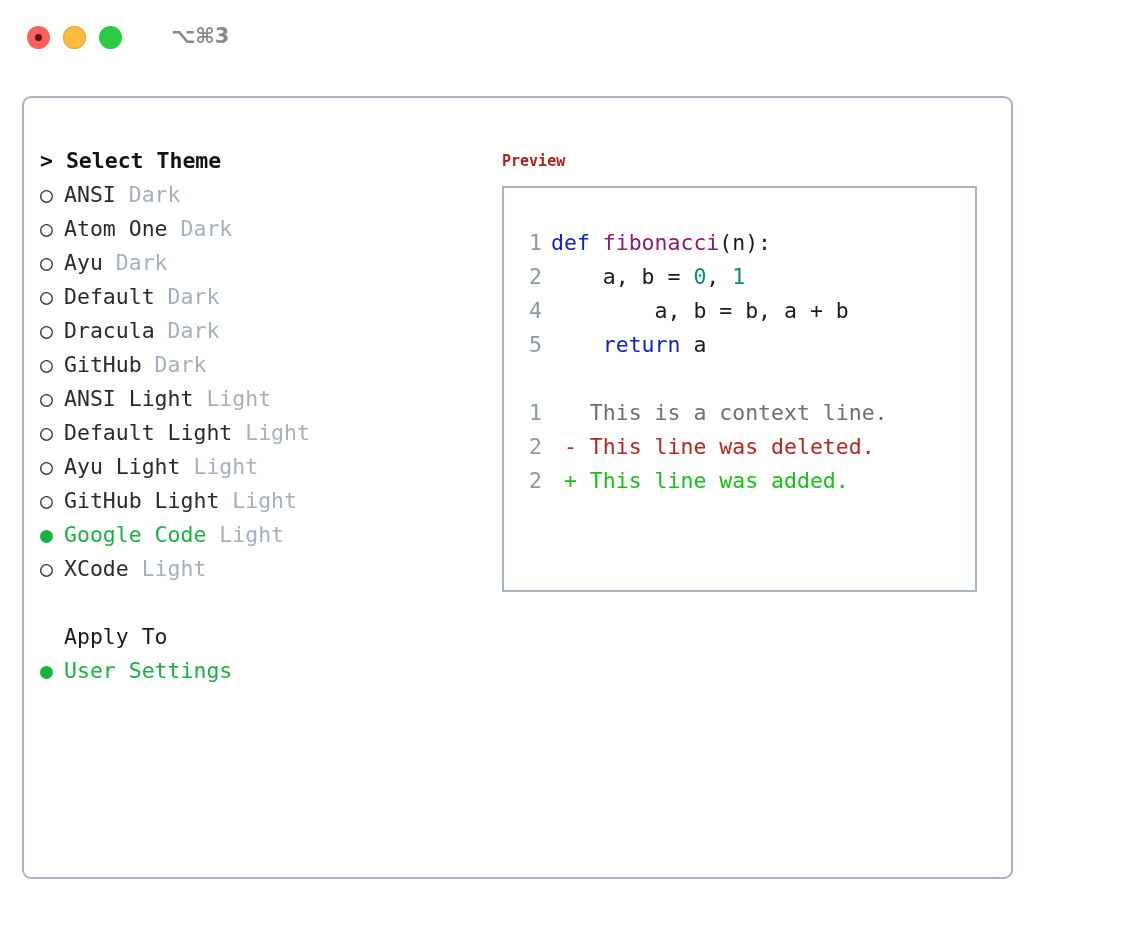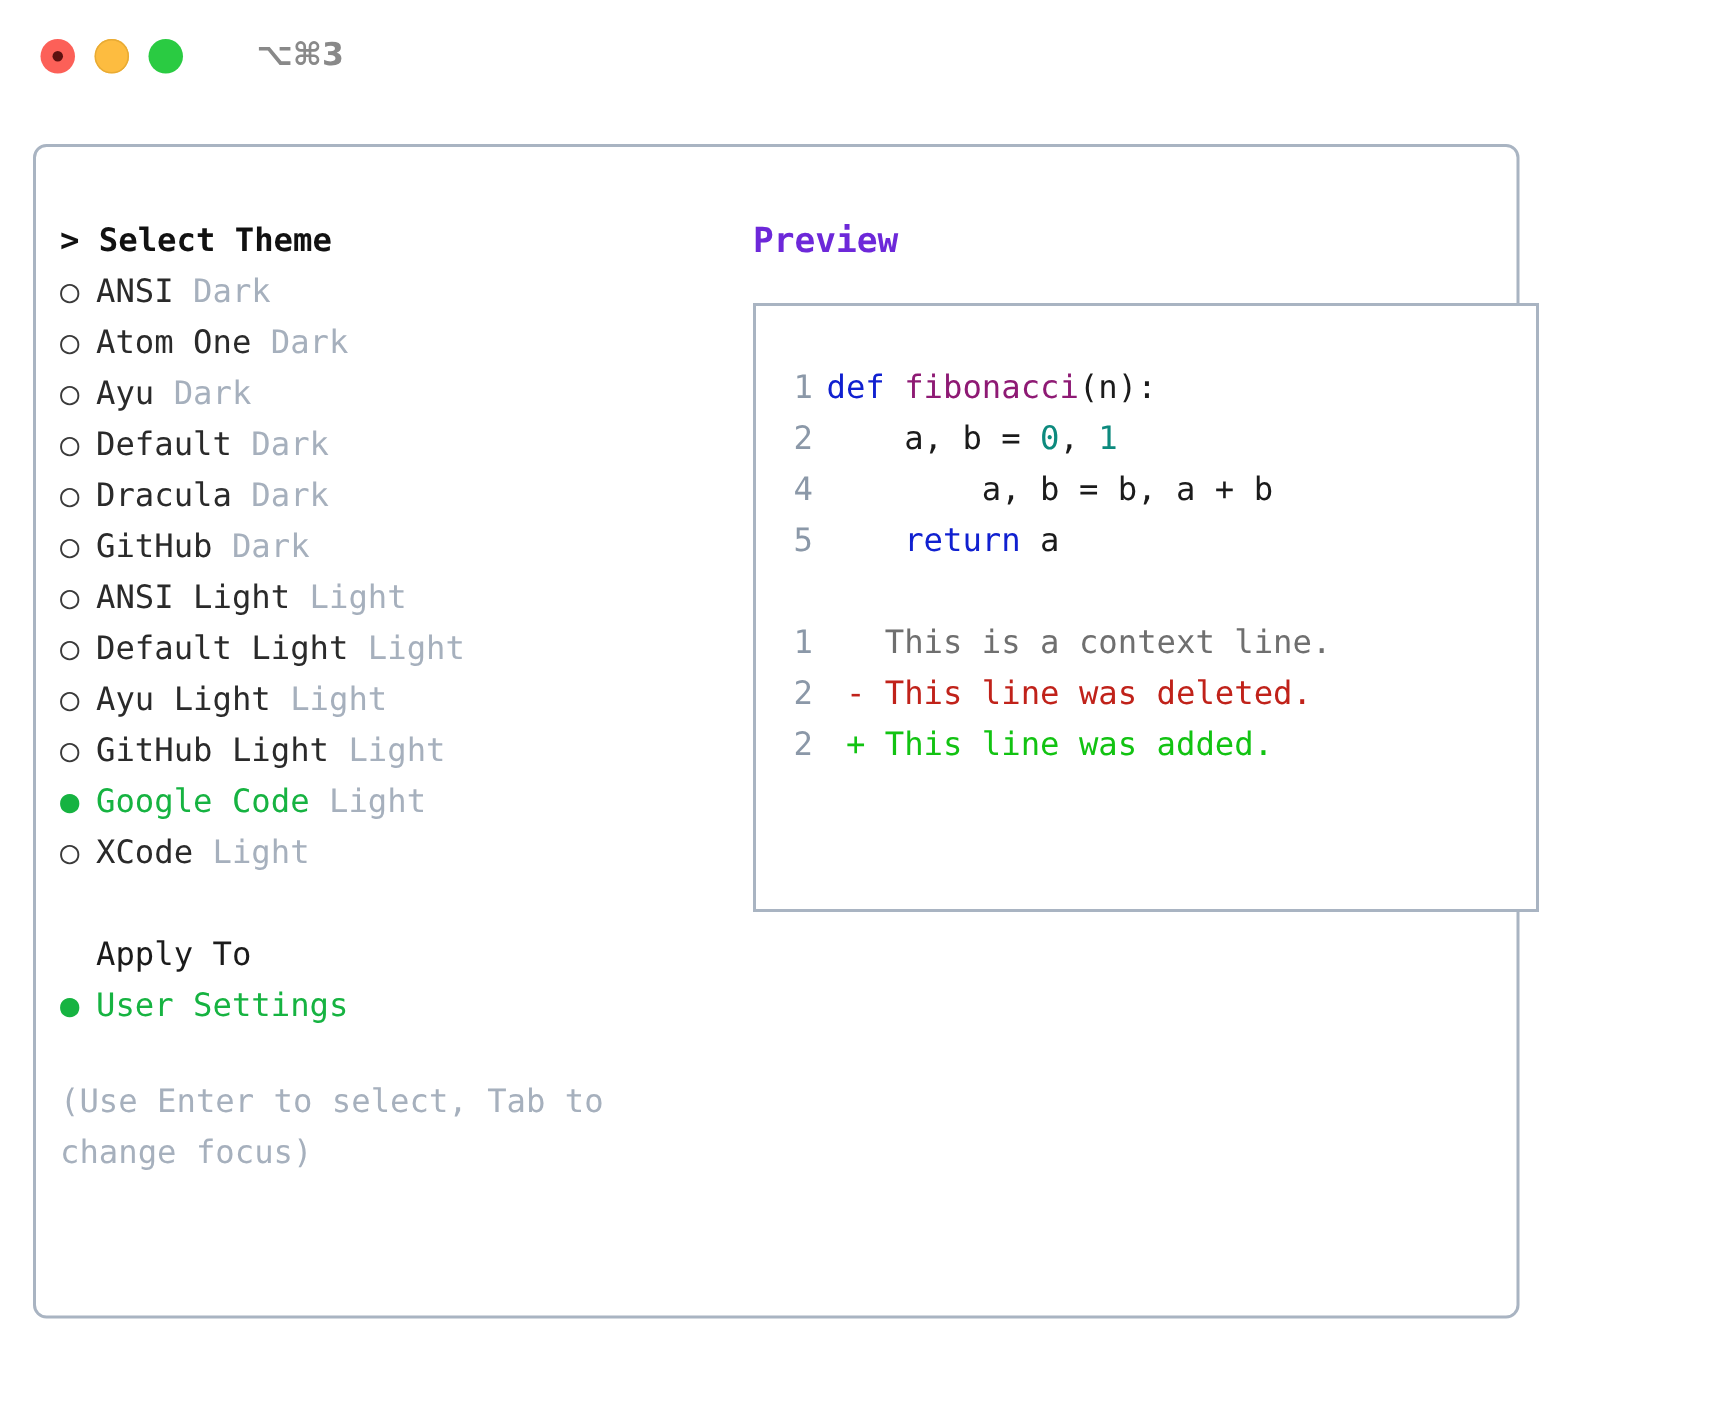--- a/index.html
+++ b/index.html
@@ -129,29 +129,29 @@
   }
 
   
   .right-col {
     position: absolute;
     left: 478px;
     top: 46px;
     width: 500px;
   }
   .preview-head {
-    font-size: 23px;
+    font-size: 15px;
     font-weight: 700;
-    color: #6d28d9;
+    color: #b91c1c;
     line-height: 34px;
     white-space: pre;
   }
   .code-box {
-    margin-top: 24px;
-    width: 524px;
+    margin-top: 8px;
+    width: 475px;
     height: 406px;
     border: 2px solid #a9b4c2;
     box-sizing: border-box;
     background: #ffffff;
     padding: 38px 0 0 12px;
   }
   .code-line {
     font-size: 21.5px;
     line-height: 34px;
     white-space: pre;
@@ -206,21 +206,20 @@
           <div class="opt-row"><span class="bullet off">○</span><span class="opt-name unsel">XCode</span><span class="opt-tag"> Light</span></div>
         </div>
 
       <div class="spacer-row"></div>
 
       <div class="section-head plain" style="padding-left:24px;">Apply To</div>
       <div id="apply-list">
           <div class="opt-row"><span class="bullet on">●</span><span class="opt-name sel">User Settings</span></div>
         </div>
 
-      <div class="hint">(Use Enter to select, Tab to change focus)</div>
     </div>
 
     <div class="right-col">
       <div class="preview-head">Preview</div>
       <div class="code-box">
         <div id="code-lines">
             <div class="code-line"><span class="ln">1</span><span class="code-body"><span class="tok-kw">def </span><span class="tok-fn">fibonacci</span><span class="tok-punc">(n):</span></span></div>
             <div class="code-line"><span class="ln">2</span><span class="code-body"><span class="tok-txt">    a, b = </span><span class="tok-num">0</span><span class="tok-txt">, </span><span class="tok-num">1</span></span></div>
             <div class="code-line"><span class="ln">4</span><span class="code-body"><span class="tok-txt">        a, b = b, a + b</span></span></div>
             <div class="code-line"><span class="ln">5</span><span class="code-body"><span class="tok-txt">    </span><span class="tok-kw">return</span><span class="tok-txt"> a</span></span></div>

